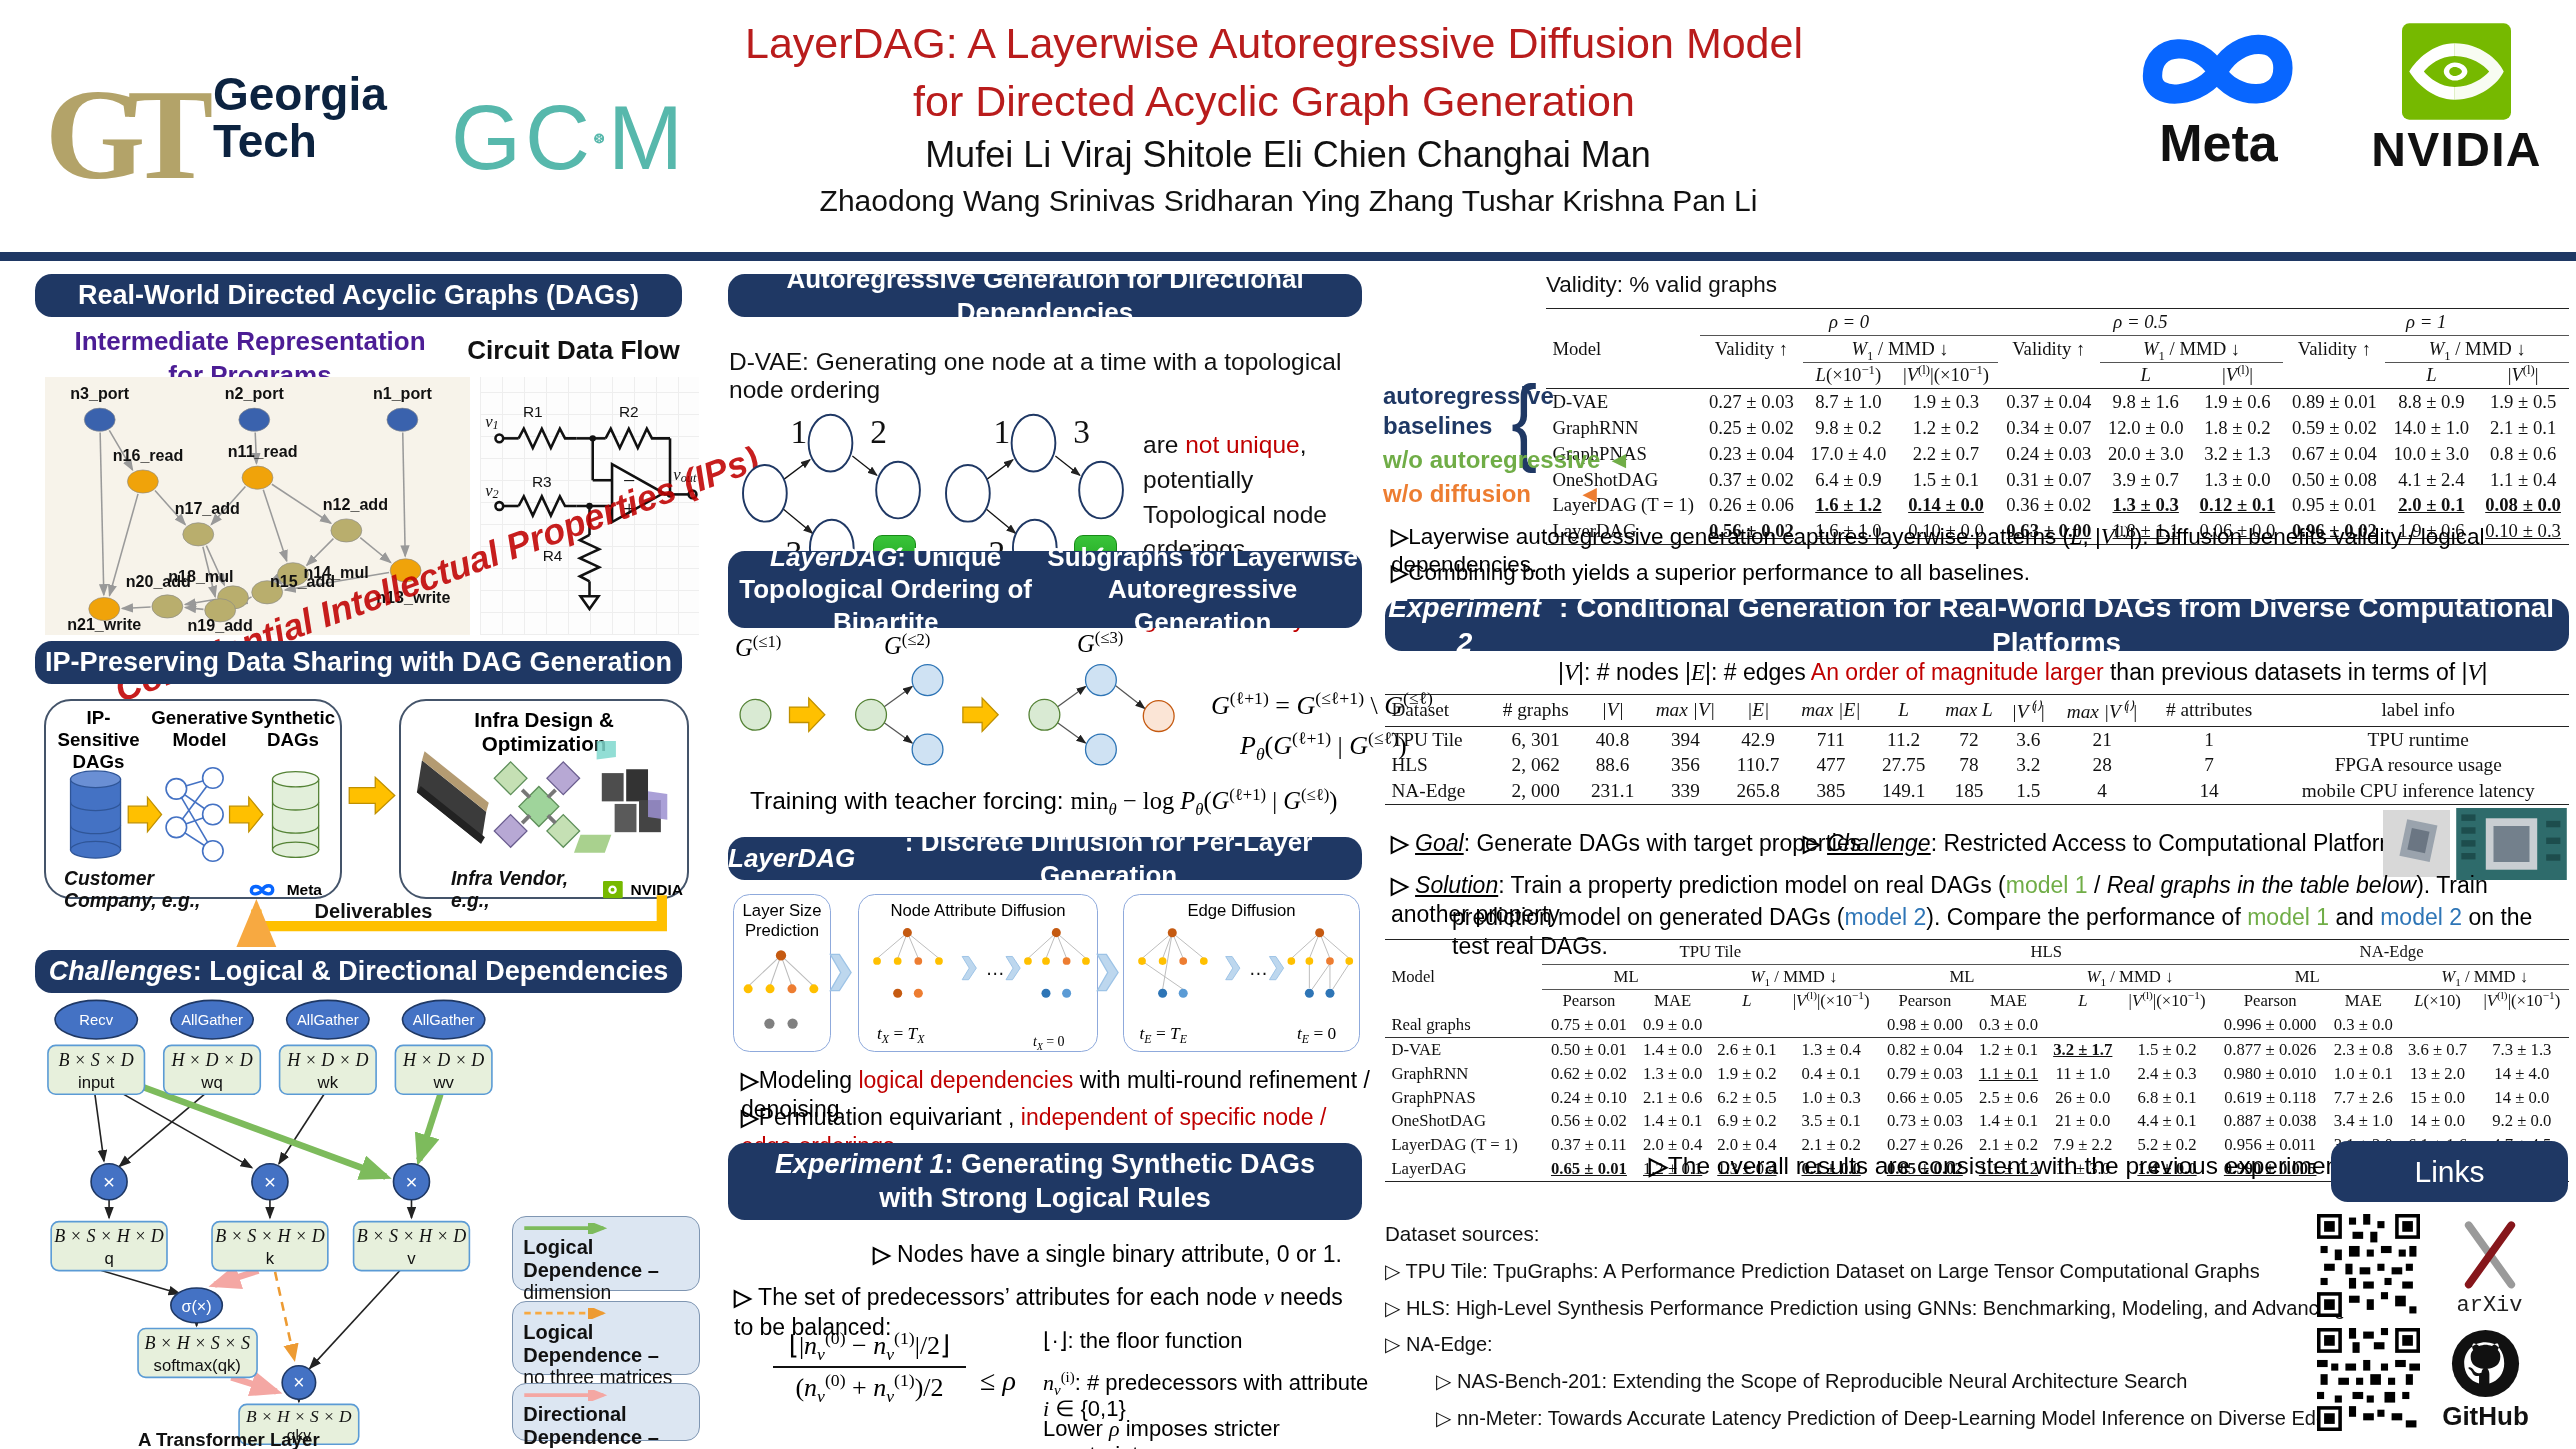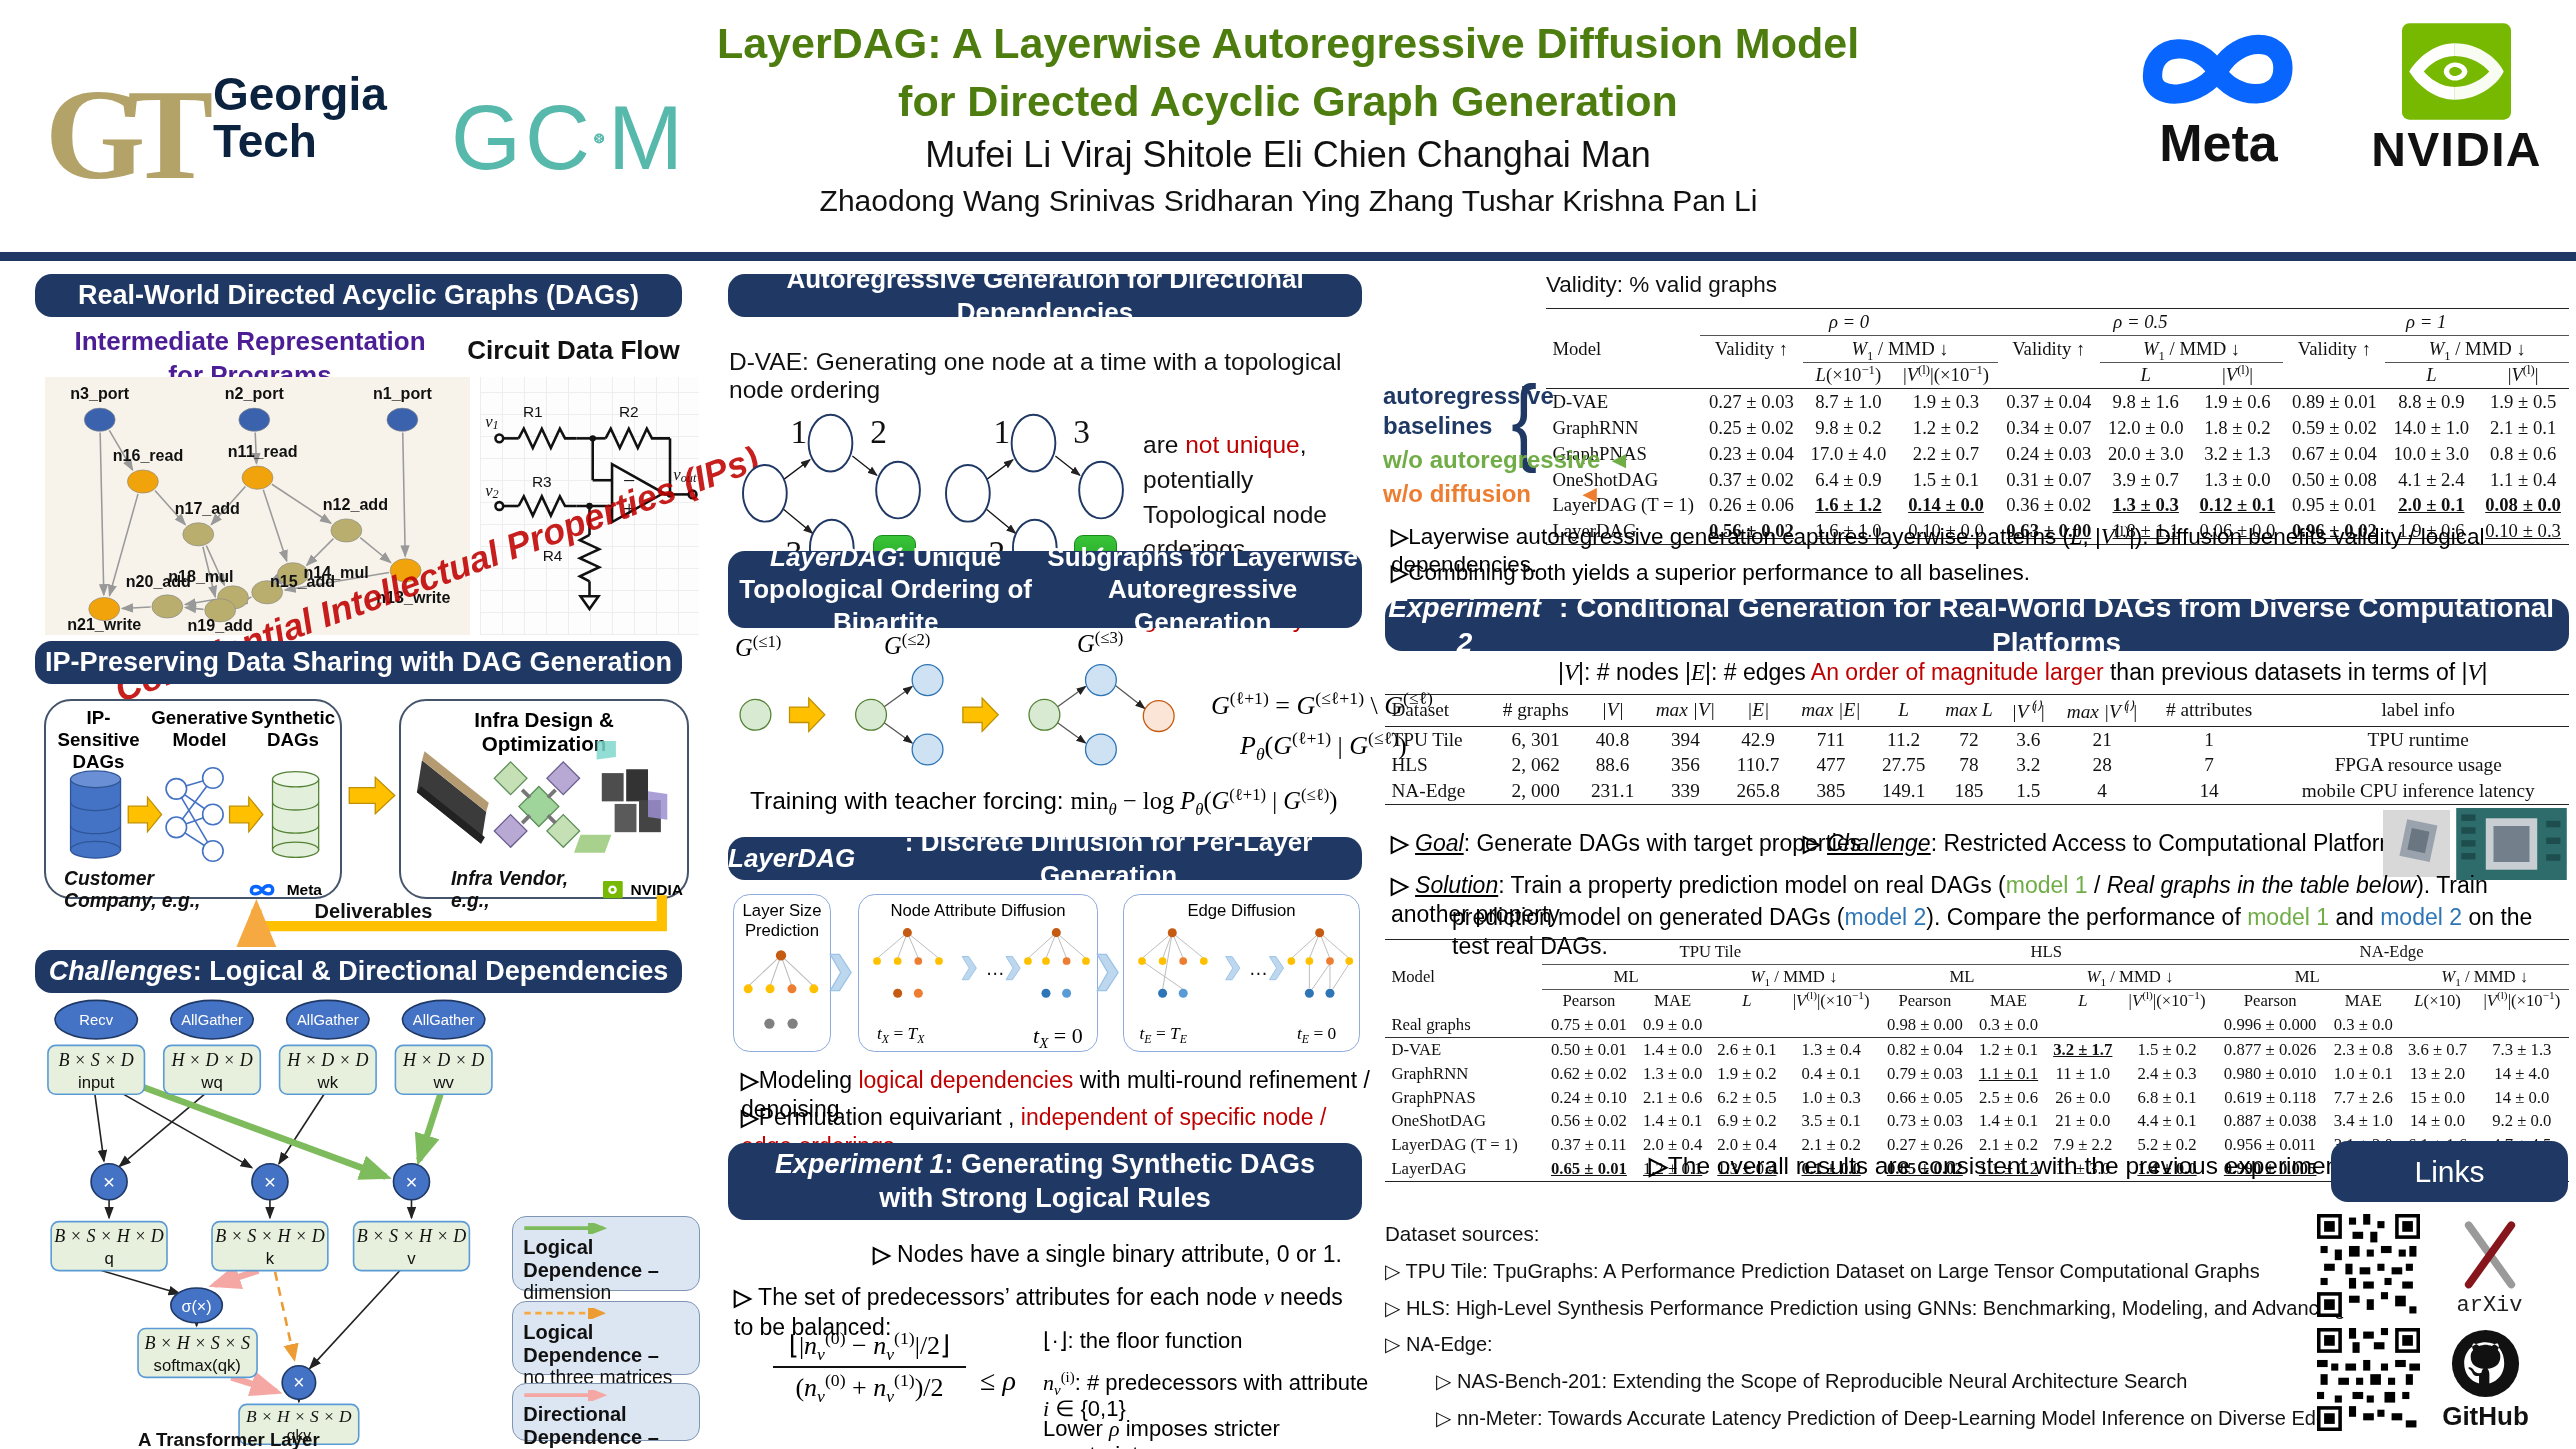--- a/index.html
+++ b/index.html
@@ -79,21 +79,21 @@
           <line x1="43" y1="43" x2="63" y2="30"></line>
           <line x1="43" y1="43" x2="23" y2="58"></line>
           <line x1="43" y1="43" x2="63" y2="58"></line>
           <line x1="43" y1="43" x2="43" y2="18"></line>
           <line x1="43" y1="43" x2="43" y2="68"></line>
         </g>
     </svg>
     <span>M</span>
   </div>
 
-  <div class="ab" style="left:644px;top:14px;width:1288px;text-align:center;color:#4d7c0f;font-weight:bold;font-size:43px;line-height:1.35">
+  <div class="ab" style="left:630px;top:14px;width:1288px;text-align:center;color:#b91c1c;font-weight:normal;font-size:43px;line-height:1.35">
     <div>LayerDAG: A Layerwise Autoregressive Diffusion Model</div>
     <div>for Directed Acyclic Graph Generation</div>
   </div>
   <div class="ab" style="left:644px;top:134px;width:1288px;text-align:center;color:#111;font-size:36px"><span>Mufei Li     Viraj Shitole     Eli Chien     Changhai Man</span></div>
   <div class="ab" style="left:580px;top:184px;width:1417px;text-align:center;color:#111;font-size:30px"><span>Zhaodong Wang     Srinivas Sridharan     Ying Zhang     Tushar Krishna     Pan Li</span></div>
 
   <div class="ab" style="left:2125px;top:26px;width:187px;text-align:center">
     <svg width="161" height="84" viewBox="0 0 200 104">
       <path d="M18,62 C18,18 76,18 98,56 C120,94 180,94 180,52 C180,12 124,14 102,52 C80,90 18,96 18,62 Z" fill="none" stroke="#0866FF" stroke-width="24" stroke-linecap="round"></path>
     </svg>
@@ -585,21 +585,21 @@
         </g>
       <circle cx="306" cy="18" r="7" fill="#C55A11"></circle>
       <circle cx="262" cy="62" r="6" fill="#FFC000"></circle>
         <circle cx="290" cy="62" r="6" fill="#FFC000"></circle>
         <circle cx="322" cy="62" r="6" fill="#ED7D31"></circle>
         <circle cx="352" cy="62" r="6" fill="#FFC000"></circle>
       <circle cx="290" cy="112" r="7" fill="#2E75B6"></circle>
         <circle cx="322" cy="112" r="7" fill="#5B9BD5"></circle>
     </svg>
     <div class="serif ab" style="left:18px;top:128px;font-size:17.4px"><span class="si">t</span><sub class="si">X</sub><span> = </span><span class="si">T</span><sub class="si">X</sub></div>
-    <div class="serif ab" style="left:174px;top:128px;font-size:22px"><span class="si">t</span><sub class="si">X</sub><span> = 0</span></div>
+    <div class="serif ab" style="left:174px;top:139px;font-size:14px"><span class="si">t</span><sub class="si">X</sub><span> = 0</span></div>
   </div>
   <svg class="ab" style="left:1096px;top:953px" width="26" height="39" viewBox="0 0 40 60">
       <polygon points="2,2 16,2 34,30 16,58 2,58 18,30" fill="#BDD7EE" stroke="#9DC3E6" stroke-width="2"></polygon>
     </svg>
 
   <div class="ab diff-box" style="left:1123px;top:894px;width:237px;height:158px">
     <div style="text-align:center;font-size:16.7px;margin-top:6.4px">Edge Diffusion</div>
     <svg width="233" height="129" viewBox="0 0 362 200">
       <g stroke="#bbb" stroke-width="1.5">
         <line x1="75" y1="18" x2="28" y2="58"></line>

